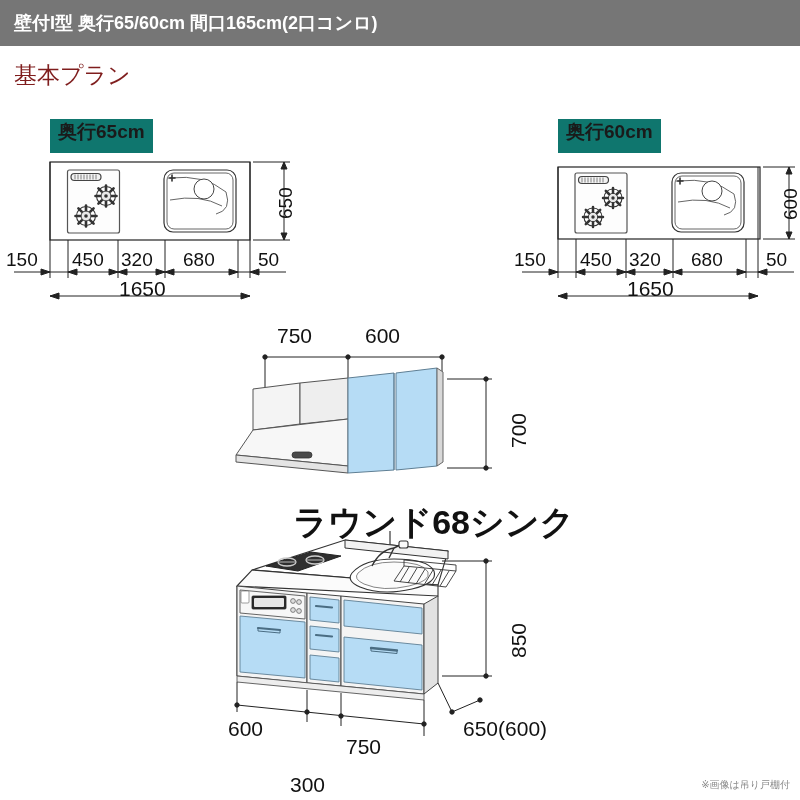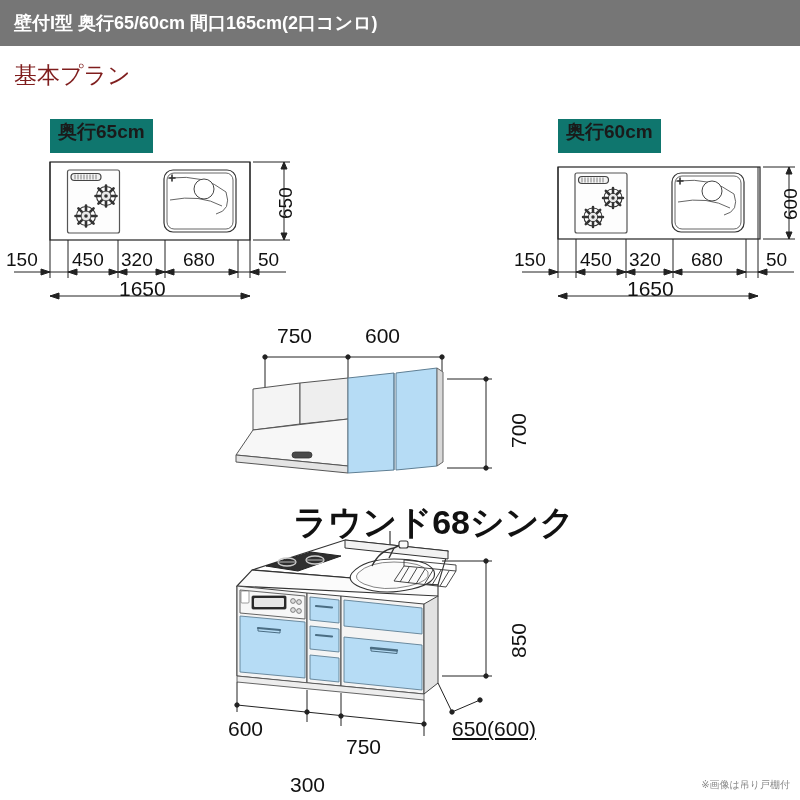--- a/index.html
+++ b/index.html
@@ -415,18 +415,18 @@
       <line x1="438" y1="683" x2="452" y2="712"></line>
       <line x1="452" y1="712" x2="480" y2="700"></line>
       <circle cx="452" cy="712" r="2.2"></circle>
       <circle cx="480" cy="700" r="2.2"></circle>
     </g>
   </svg>
 
   <div class="dimtxt big" style="left:228px;top:718px;">600</div>
   <div class="dimtxt big" style="left:290px;top:726px;margin-top:48px;">300</div>
   <div class="dimtxt big" style="left:346px;top:736px;">750</div>
-  <div class="dimtxt big" style="left:452px;top:718px;text-decoration:underline;">650(600)</div>
+  <div class="dimtxt big" style="left:463px;top:718px;">650(600)</div>
   <div class="dimtxt big vert" style="left:508px;top:658px;">850</div>
 
   <div class="note">※画像は吊り戸棚付</div>
 
 </div>
 
 </body></html>

